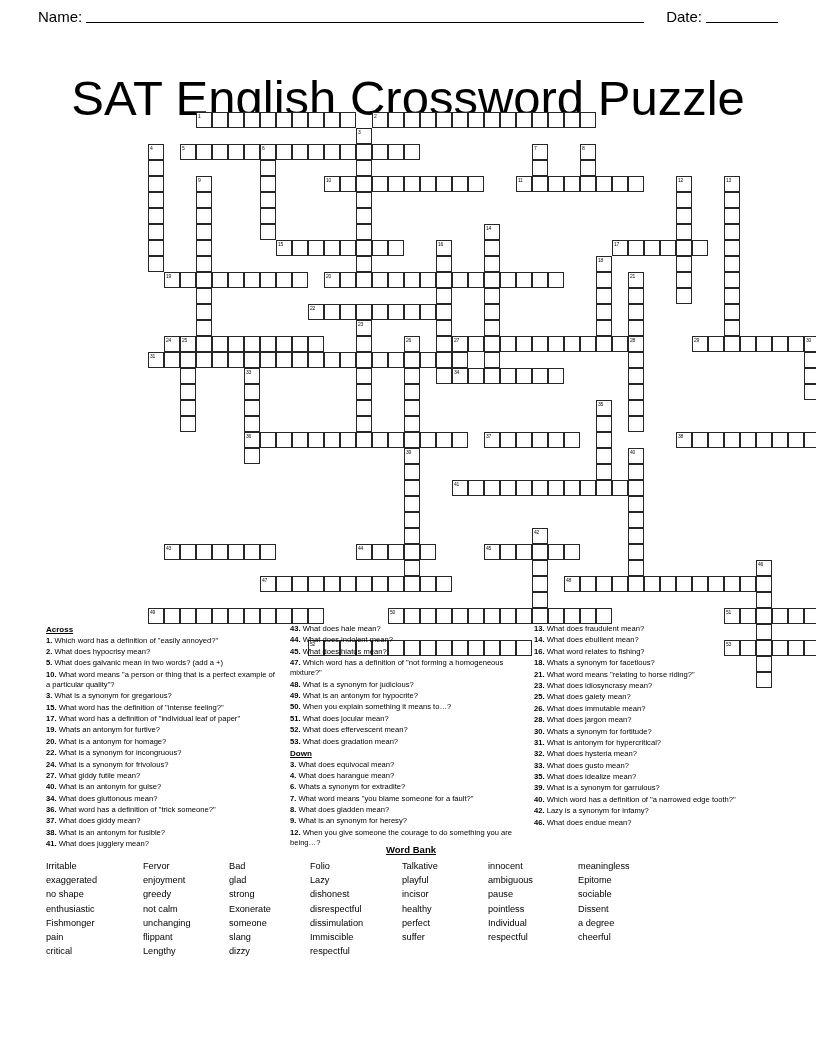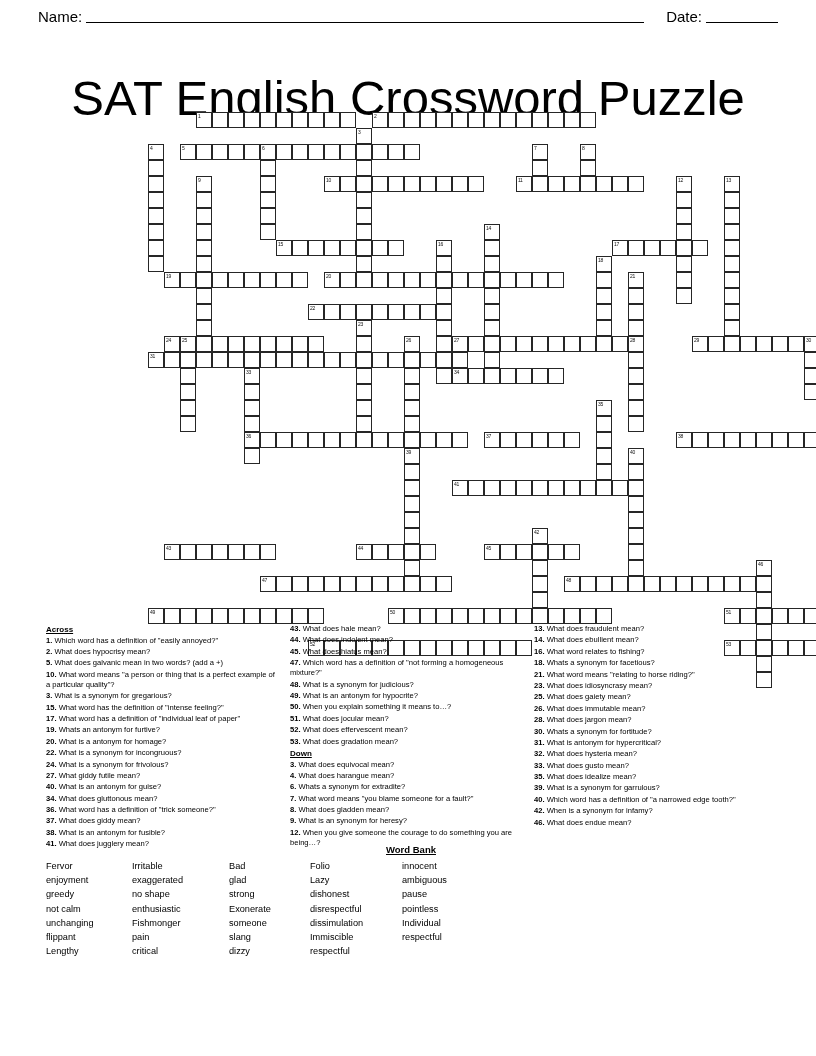--- a/index.html
+++ b/index.html
@@ -712,66 +712,82 @@
       <p class="clue"><b>25. </b><span>What does gaiety mean?</span></p>
       <p class="clue"><b>26. </b><span>What does immutable mean?</span></p>
       <p class="clue"><b>28. </b><span>What does jargon mean?</span></p>
       <p class="clue"><b>30. </b><span>Whats a synonym for fortitude?</span></p>
       <p class="clue"><b>31. </b><span>What is antonym for hypercritical?</span></p>
       <p class="clue"><b>32. </b><span>What does hysteria mean?</span></p>
       <p class="clue"><b>33. </b><span>What does gusto mean?</span></p>
       <p class="clue"><b>35. </b><span>What does idealize mean?</span></p>
       <p class="clue"><b>39. </b><span>What is a synonym for garrulous?</span></p>
       <p class="clue"><b>40. </b><span>Which word has a definition of "a narrowed edge tooth?"</span></p>
-      <p class="clue"><b>42. </b><span>When is a synonym for infamy?</span></p>
+      <p class="clue"><b>42. </b><span>Lazy is a synonym for infamy?</span></p>
       <p class="clue"><b>46. </b><span>What does endue mean?</span></p>
     </div>
 </div>
 
 <div id="wordbank">
   <div id="wb-head">Word Bank</div>
   <div id="wb-grid">
+      <div class="wb-col w0">
+        <div class="wb-word">Irritable</div>
+        <div class="wb-word">exaggerated</div>
+        <div class="wb-word">no shape</div>
+        <div class="wb-word">enthusiastic</div>
+        <div class="wb-word">Fishmonger</div>
+        <div class="wb-word">pain</div>
+        <div class="wb-word">critical</div>
+      </div>
       <div class="wb-col w1">
         <div class="wb-word">Fervor</div>
         <div class="wb-word">enjoyment</div>
         <div class="wb-word">greedy</div>
         <div class="wb-word">not calm</div>
         <div class="wb-word">unchanging</div>
         <div class="wb-word">flippant</div>
         <div class="wb-word">Lengthy</div>
-      </div>
-      <div class="wb-col w0">
-        <div class="wb-word">Irritable</div>
-        <div class="wb-word">exaggerated</div>
-        <div class="wb-word">no shape</div>
-        <div class="wb-word">enthusiastic</div>
-        <div class="wb-word">Fishmonger</div>
-        <div class="wb-word">pain</div>
-        <div class="wb-word">critical</div>
       </div>
       <div class="wb-col w2">
         <div class="wb-word">Bad</div>
         <div class="wb-word">glad</div>
         <div class="wb-word">strong</div>
         <div class="wb-word">Exonerate</div>
         <div class="wb-word">someone</div>
         <div class="wb-word">slang</div>
         <div class="wb-word">dizzy</div>
       </div>
       <div class="wb-col w4">
         <div class="wb-word">Folio</div>
         <div class="wb-word">Lazy</div>
         <div class="wb-word">dishonest</div>
         <div class="wb-word">disrespectful</div>
         <div class="wb-word">dissimulation</div>
         <div class="wb-word">Immiscible</div>
         <div class="wb-word">respectful</div>
       </div>
+      <div class="wb-col w5">
+        <div class="wb-word">Talkative</div>
+        <div class="wb-word">playful</div>
+        <div class="wb-word">incisor</div>
+        <div class="wb-word">healthy</div>
+        <div class="wb-word">perfect</div>
+        <div class="wb-word">suffer</div>
+      </div>
       <div class="wb-col w6">
         <div class="wb-word">innocent</div>
         <div class="wb-word">ambiguous</div>
         <div class="wb-word">pause</div>
         <div class="wb-word">pointless</div>
         <div class="wb-word">Individual</div>
         <div class="wb-word">respectful</div>
       </div>
+      <div class="wb-col w7">
+        <div class="wb-word">meaningless</div>
+        <div class="wb-word">Epitome</div>
+        <div class="wb-word">sociable</div>
+        <div class="wb-word">Dissent</div>
+        <div class="wb-word">a degree</div>
+        <div class="wb-word">cheerful</div>
+      </div>
     </div>
 </div>
 
 </body></html>

